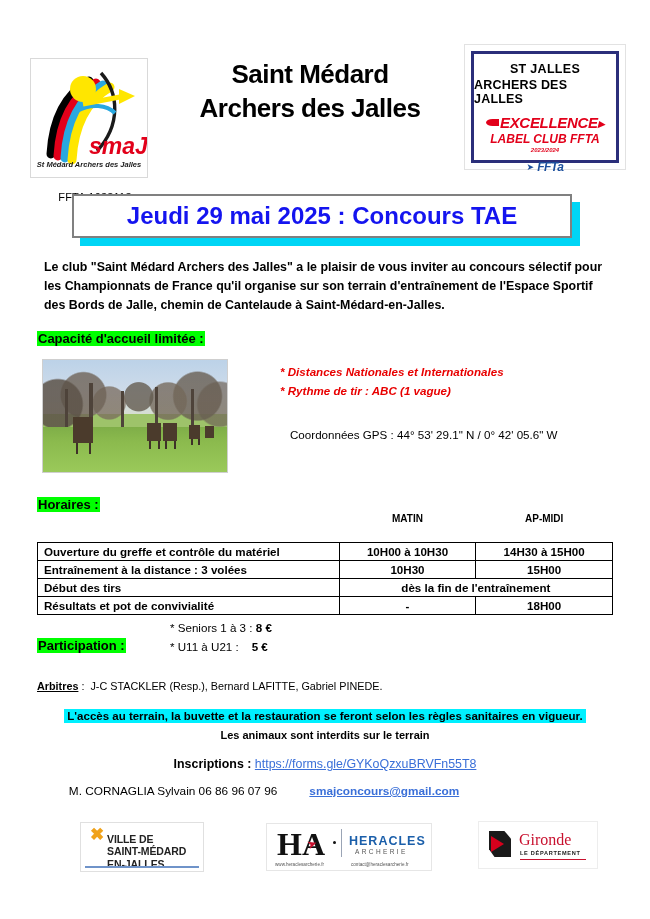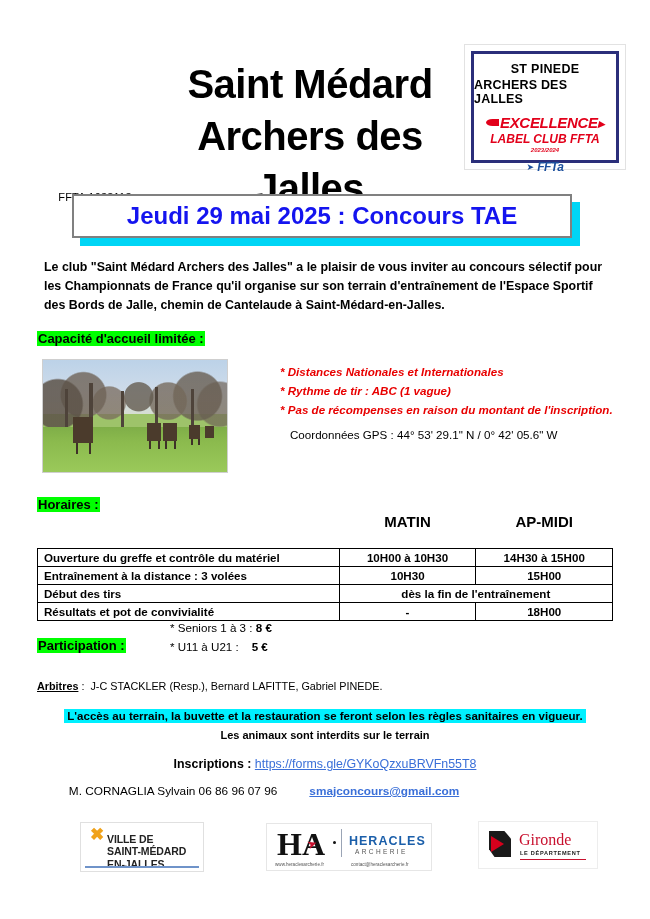--- a/index.html
+++ b/index.html
@@ -18,21 +18,21 @@
   .club-logo-box{
     position:absolute;left:30px;top:30px;width:116px;height:118px;
     background:#fff;border:1px solid #d9d9d9;
   }
   .ffta-num{
     position:absolute;left:30px;top:163px;width:130px;
     font-size:11px;text-align:center;letter-spacing:.2px;
   }
   .head-title{
     position:absolute;left:160px;top:30px;width:300px;
-    text-align:center;font-weight:bold;font-size:40px;line-height:1.3;
+    text-align:center;font-weight:bold;font-size:26px;line-height:1.3;
     letter-spacing:-0.5px;
   }
   .label-box{
     position:absolute;left:464px;top:16px;width:160px;height:124px;
     background:#fff;border:1px solid #e2e2e2;
   }
   .label-inner{
     position:absolute;left:6px;top:6px;right:6px;bottom:6px;
     border:3px solid #2b2f7a;background:#fff;
     display:flex;flex-direction:column;align-items:center;justify-content:flex-start;
@@ -107,21 +107,21 @@
     position:absolute;left:290px;top:428px;width:340px;
     font-size:11.6px;
   }
 
   
   .tbl{
     position:absolute;left:37px;top:511px;width:576px;
     border-collapse:collapse;font-size:11.6px;
   }
   .tbl td,.tbl th{border:1px solid #000;padding:2px 0;}
-  .tbl thead th{border:none;font-size:15px;font-weight:bold;text-align:center;padding-bottom:18px;}
+  .tbl thead th{border:none;font-size:10px;font-weight:bold;text-align:center;padding-bottom:18px;}
   .tbl .lbl{text-align:left;padding-left:6px;font-weight:bold;width:300px;}
   .tbl .val{text-align:center;font-weight:bold;width:138px;}
   .tbl .val-span{text-align:center;font-weight:bold;}
 
   
   .fees{position:absolute;left:170px;top:618px;font-size:11.6px;line-height:1.65;}
   .fees b{font-weight:bold;}
   .arbitres{position:absolute;left:37px;top:680px;font-size:10.8px;}
   .arbitres .u{text-decoration:underline;font-weight:bold;}
 
@@ -167,31 +167,46 @@
   .foot-gir .gsub{position:absolute;left:41px;top:28px;color:#1a1a1a;font-size:5.6px;font-weight:bold;letter-spacing:.7px;}
   .foot-gir .gline{position:absolute;left:41px;top:37px;width:66px;height:1px;background:#c8102e;}
 </style>
 </head>
 <body>
 
 <div class="page">
 
   <div class="header">
 
+    <div class="club-logo-box">
+      <svg viewBox="0 0 116 118" width="116" height="118">
+        <path d="M20 95 C22 60 34 36 58 22" stroke="#000000" stroke-width="9" fill="none" stroke-linecap="round"></path>
+        <path d="M27 97 C29 62 41 38 65 24" stroke="#e2001a" stroke-width="9" fill="none" stroke-linecap="round"></path>
+        <path d="M34 99 C36 64 48 40 72 26" stroke="#29a8e0" stroke-width="9" fill="none" stroke-linecap="round"></path>
+        <path d="M41 101 C43 66 55 42 79 28" stroke="#ffe600" stroke-width="9" fill="none" stroke-linecap="round"></path>
+        <circle cx="52" cy="30" r="13" fill="#ffe600"></circle>
+        <path d="M70 14 C88 34 90 66 66 92" stroke="#1a1a1a" stroke-width="3.4" fill="none"></path>
+        <path d="M46 52 C60 44 76 46 84 54" stroke="#29a8e0" stroke-width="4" fill="none"></path>
+        <path d="M52 45 L94 37" stroke="#ffe600" stroke-width="5"></path>
+        <path d="M88 30 L104 37 L88 45 Z" fill="#ffe600"></path>
+        <text x="58" y="95" font-family="Liberation Sans, sans-serif" font-size="23" font-weight="bold" font-style="italic" fill="#e2001a">smaJ</text>
+        <text x="58" y="108" text-anchor="middle" font-family="Liberation Sans, sans-serif" font-size="7.5" font-weight="bold" font-style="italic" fill="#1a1a1a">St Médard Archers des Jalles</text>
+      </svg>
+    </div>
 
     <div class="ffta-num">FFTA 1033113</div>
 
     <div class="head-title">
       <div>Saint Médard</div>
       <div>Archers des Jalles</div>
     </div>
 
     <div class="label-box">
       <div class="label-inner">
-        <div class="label-l1">ST PINEDE</div>
+        <div class="label-l1">ST JALLES</div>
         <div class="label-l2">ARCHERS DES JALLES</div>
         <div class="label-exc">
           <span class="arrowl"></span><span>EXCELLENCE</span><span class="arrowr">▸</span>
         </div>
         <div class="label-lcf">LABEL CLUB FFTA</div>
         <div class="label-year">2023/2024</div>
         <div class="label-ffta">
           <span class="swoosh">➤</span>
           <span class="ffta-word">FFTa</span>
         </div>
@@ -232,21 +247,20 @@
     <div class="tleg" style="left:131px;top:81px;height:8px;"></div>
     <div class="target" style="left:146px;top:65px;width:11px;height:14px;"></div>
     <div class="tleg" style="left:148px;top:79px;height:6px;"></div>
     <div class="tleg" style="left:155px;top:79px;height:6px;"></div>
     <div class="target" style="left:162px;top:66px;width:9px;height:12px;"></div>
   </div>
 
   <div class="redlist">
     <div>* Distances Nationales et Internationales</div>
     <div>* Rythme de tir : ABC (1 vague)</div>
-    <div>* Pas de récompenses en raison du montant de l'inscription.</div>
   </div>
 
   <div class="gps">Coordonnées  GPS : 44° 53' 29.1" N  /  0° 42' 05.6" W</div>
 
   <div class="sec-hor">
     <span class="hl-green">Horaires :</span>
   </div>
 
   <table class="tbl">
     <thead>

